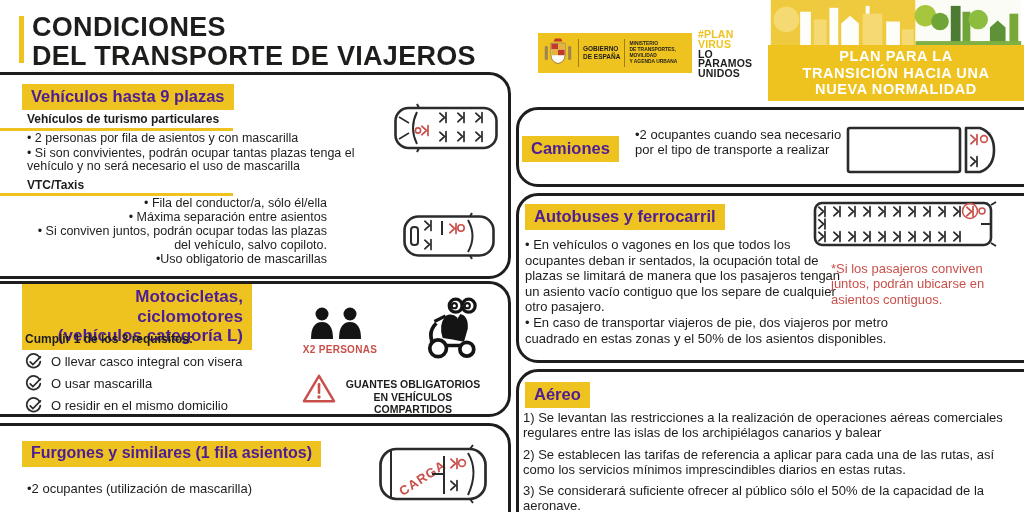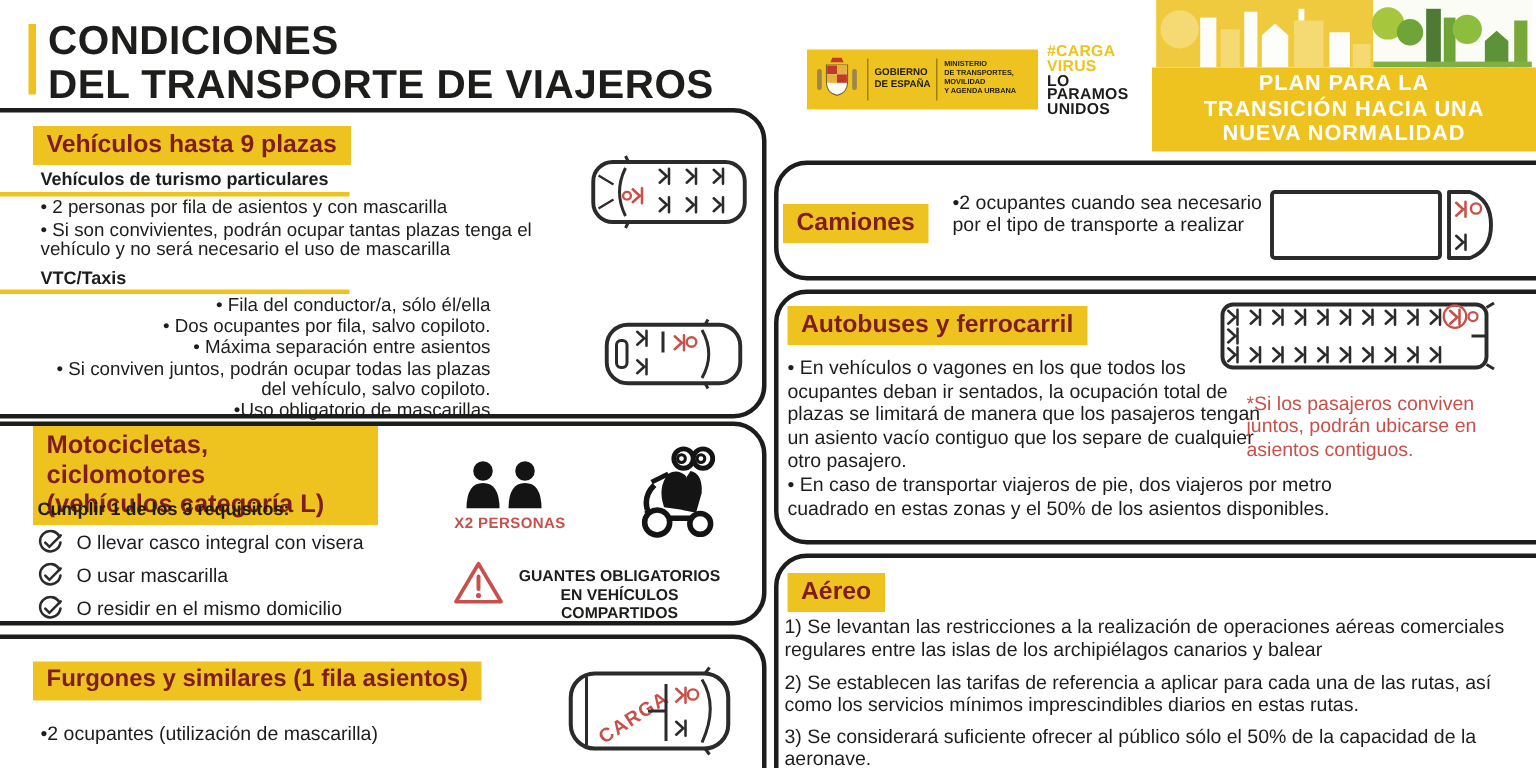--- a/index.html
+++ b/index.html
@@ -1,21 +1,21 @@
 <!DOCTYPE html>
 <html><head>
 <meta charset="utf-8">
 <style>
   html,body{margin:0;padding:0;background:#ffffff;}
   .canvas{position:relative;width:1024px;height:512px;overflow:hidden;background:#fff;
           font-family:"Liberation Sans",sans-serif;color:#1d1d1b;}
   .abs{position:absolute;}
   .panel{position:absolute;border:3px solid #1d1d1b;border-radius:22px;background:#fff;box-sizing:border-box;}
-  .chip{position:absolute;display:inline-block;background:#EFC31F;color:#7f1d1d;font-weight:700;
-        padding:3px 9px 4px;line-height:1.16;white-space:nowrap;}
+  .chip{position:absolute;display:inline-block;background:#EFC31F;color:#4c1d95;font-weight:700;
+        padding:3px 9px 4px;line-height:1.16;white-space:nowrap;text-align:right;}
   .chip.wrap{white-space:normal;}
   .body{position:absolute;font-size:13px;line-height:15.6px;color:#1d1d1b;}
   .small{font-size:12.5px;line-height:13.2px;}
   .red{color:#C9504A;}
   .yline{position:absolute;background:#EFC31F;height:3px;}
   .subhead{position:absolute;font-size:12px;font-weight:700;}
   .title{position:absolute;font-size:27px;font-weight:800;letter-spacing:.3px;line-height:28.5px;}
   .para{margin:0 0 1px 0;}
   .checkrow{display:flex;align-items:center;gap:9px;height:22px;}
   .checkrow .txt{font-size:13px;}
@@ -69,21 +69,21 @@
     </div>
     <div style="width:1px;height:28px;background:rgba(0,0,0,.35);margin:0 4px;"></div>
     <div class="govtxt2" style="width:56px;">
       <div>MINISTERIO</div>
       <div>DE TRANSPORTES, MOVILIDAD</div>
       <div>Y AGENDA URBANA</div>
     </div>
   </div>
 
   <div class="abs" style="left:698px;top:30px;">
-    <div class="ht" style="color:#EFC31F;">#CARGA</div>
+    <div class="ht" style="color:#EFC31F;">#PLAN</div>
     <div class="ht" style="color:#EFC31F;">VIRUS</div>
     <div class="ht">LO</div>
     <div class="ht">PARAMOS</div>
     <div class="ht">UNIDOS</div>
   </div>
 
   <svg class="abs" style="left:768px;top:0;" width="256" height="45" viewBox="0 0 256 46">
     <rect width="148" height="46" fill="#F0CA3E"></rect>
     <rect x="148" width="108" height="46" fill="#FCFCF7"></rect>
     <circle cx="16" cy="20" r="13" fill="#F5DA74"></circle>
@@ -114,21 +114,20 @@
   <div class="subhead" style="left:27px;top:112px;">Vehículos de turismo particulares</div>
   <div class="yline" style="left:0;top:128px;width:233px;"></div>
   <div class="body small" style="left:27px;top:132px;width:372px;line-height:13.6px;">
     <p class="para"><span>• </span><span class="b">2 personas por fila</span><span> de asientos y con </span><span class="b u">mascarilla</span></p>
     <p class="para"><span>• Si son </span><span class="b">convivientes, podrán ocupar tantas plazas tenga el vehículo</span><span> y no será necesario el uso de mascarilla</span></p>
   </div>
   <div class="subhead" style="left:27px;top:178px;">VTC/Taxis</div>
   <div class="yline" style="left:0;top:193px;width:233px;"></div>
   <div class="body small" style="left:27px;top:197px;width:300px;text-align:right;">
     <p class="para"><span>• Fila del </span><span class="b">conductor/a, sólo él/ella</span></p>
-    <p class="para"><span>• Dos ocupantes por fila, salvo copiloto.</span></p>
     <p class="para"><span>• Máxima separación entre asientos</span></p>
     <p class="para"><span>• Si conviven juntos, podrán ocupar todas las plazas del vehículo, salvo copiloto.</span></p>
     <p class="para"><span>•Uso obligatorio de </span><span class="b u">mascarillas</span></p>
   </div>
 
   <svg class="abs" style="left:393px;top:103px;" width="106" height="50" viewBox="0 0 106 50">
     <rect x="2.5" y="5" width="101" height="40" rx="13" fill="none" stroke="#2b2b2b" stroke-width="2.6"></rect>
     <path d="M24,9 q-8,16 0,32" fill="none" stroke="#2b2b2b" stroke-width="2"></path>
     <path d="M26,5 l-2,-4 M26,45 l-2,4" stroke="#2b2b2b" stroke-width="2"></path>
     <path d="M6,14 l10,6 M6,36 l10,-6" stroke="#2b2b2b" stroke-width="1.5"></path>

